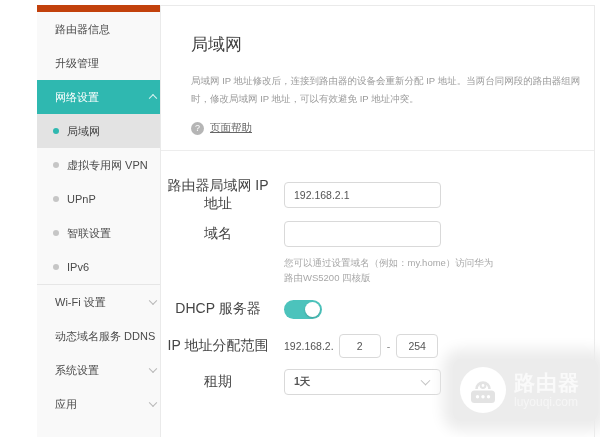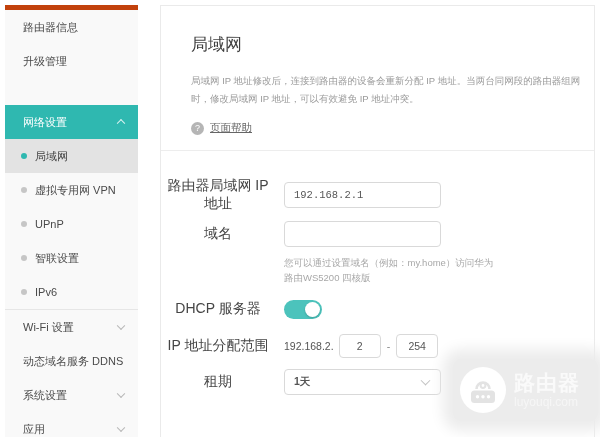--- a/index.html
+++ b/index.html
@@ -5,30 +5,30 @@
   * { margin:0; padding:0; box-sizing:border-box; }
   html,body { width:600px; height:437px; }
   body {
     font-family:"Liberation Sans","DejaVu Sans",sans-serif;
     background:#ffffff; color:#444; overflow:hidden; position:relative;
   }
   .page { position:absolute; inset:0; }
 
   
   .sidebar {
-    position:absolute; left:5px; top:5px; width:133px; height:432px;
-    background:#f9f9f9; border-top:5px solid #c2410c;
+    position:absolute; left:37px; top:5px; width:133px; height:432px;
+    background:#f9f9f9; border-top:7px solid #c2410c;
   }
   .side-row {
     height:34px; display:flex; align-items:center; position:relative;
     font-size:11px; color:#4a4a4a; cursor:pointer;
   }
   .side-row.top { padding-left:18px; }
   .side-row.sub { padding-left:30px; }
-  .side-row.group-active { background:#2fb8b0; color:#ffffff;margin-top:27px; }
+  .side-row.group-active { background:#2fb8b0; color:#ffffff; }
   .side-row.selected { background:#e3e3e3; color:#3c3c3c; }
   .bullet {
     position:absolute; left:16px; top:50%; margin-top:-3px;
     width:6px; height:6px; border-radius:50%; background:#c6c6c6;
   }
   .bullet.on { background:#2fb8b0; }
   .chev {
     position:absolute; right:14px; top:50%;
     width:6px; height:6px;
     border-right:1.4px solid #b8b8b8; border-bottom:1.4px solid #b8b8b8;
@@ -60,21 +60,21 @@
   
   .form { padding-top:26px; }
   .frow { display:flex; align-items:center; margin-bottom:8px; }
   .flabel {
     width:123px; padding-right:9px; text-align:center;
     font-size:14px; color:#454545; flex:0 0 auto;
   }
   .tinput {
     width:157px; height:26px; border:1px solid #d9d9d9; border-radius:4px;
     padding:0 9px; font-size:10.5px; color:#555; background:#fff; outline:none;
-    font-family:Liberation Mono, monospace;
+    font-family:Liberation Sans, sans-serif;
   }
   .hint {
     margin:2px 0 14px 123px; width:214px;
     font-size:9.5px; line-height:1.6; color:#a8a8a8;
   }
   .toggle {
     width:38px; height:19px; border-radius:10px; background:#4cc3bc;
     position:relative; cursor:pointer;
   }
   .toggle .knob {

